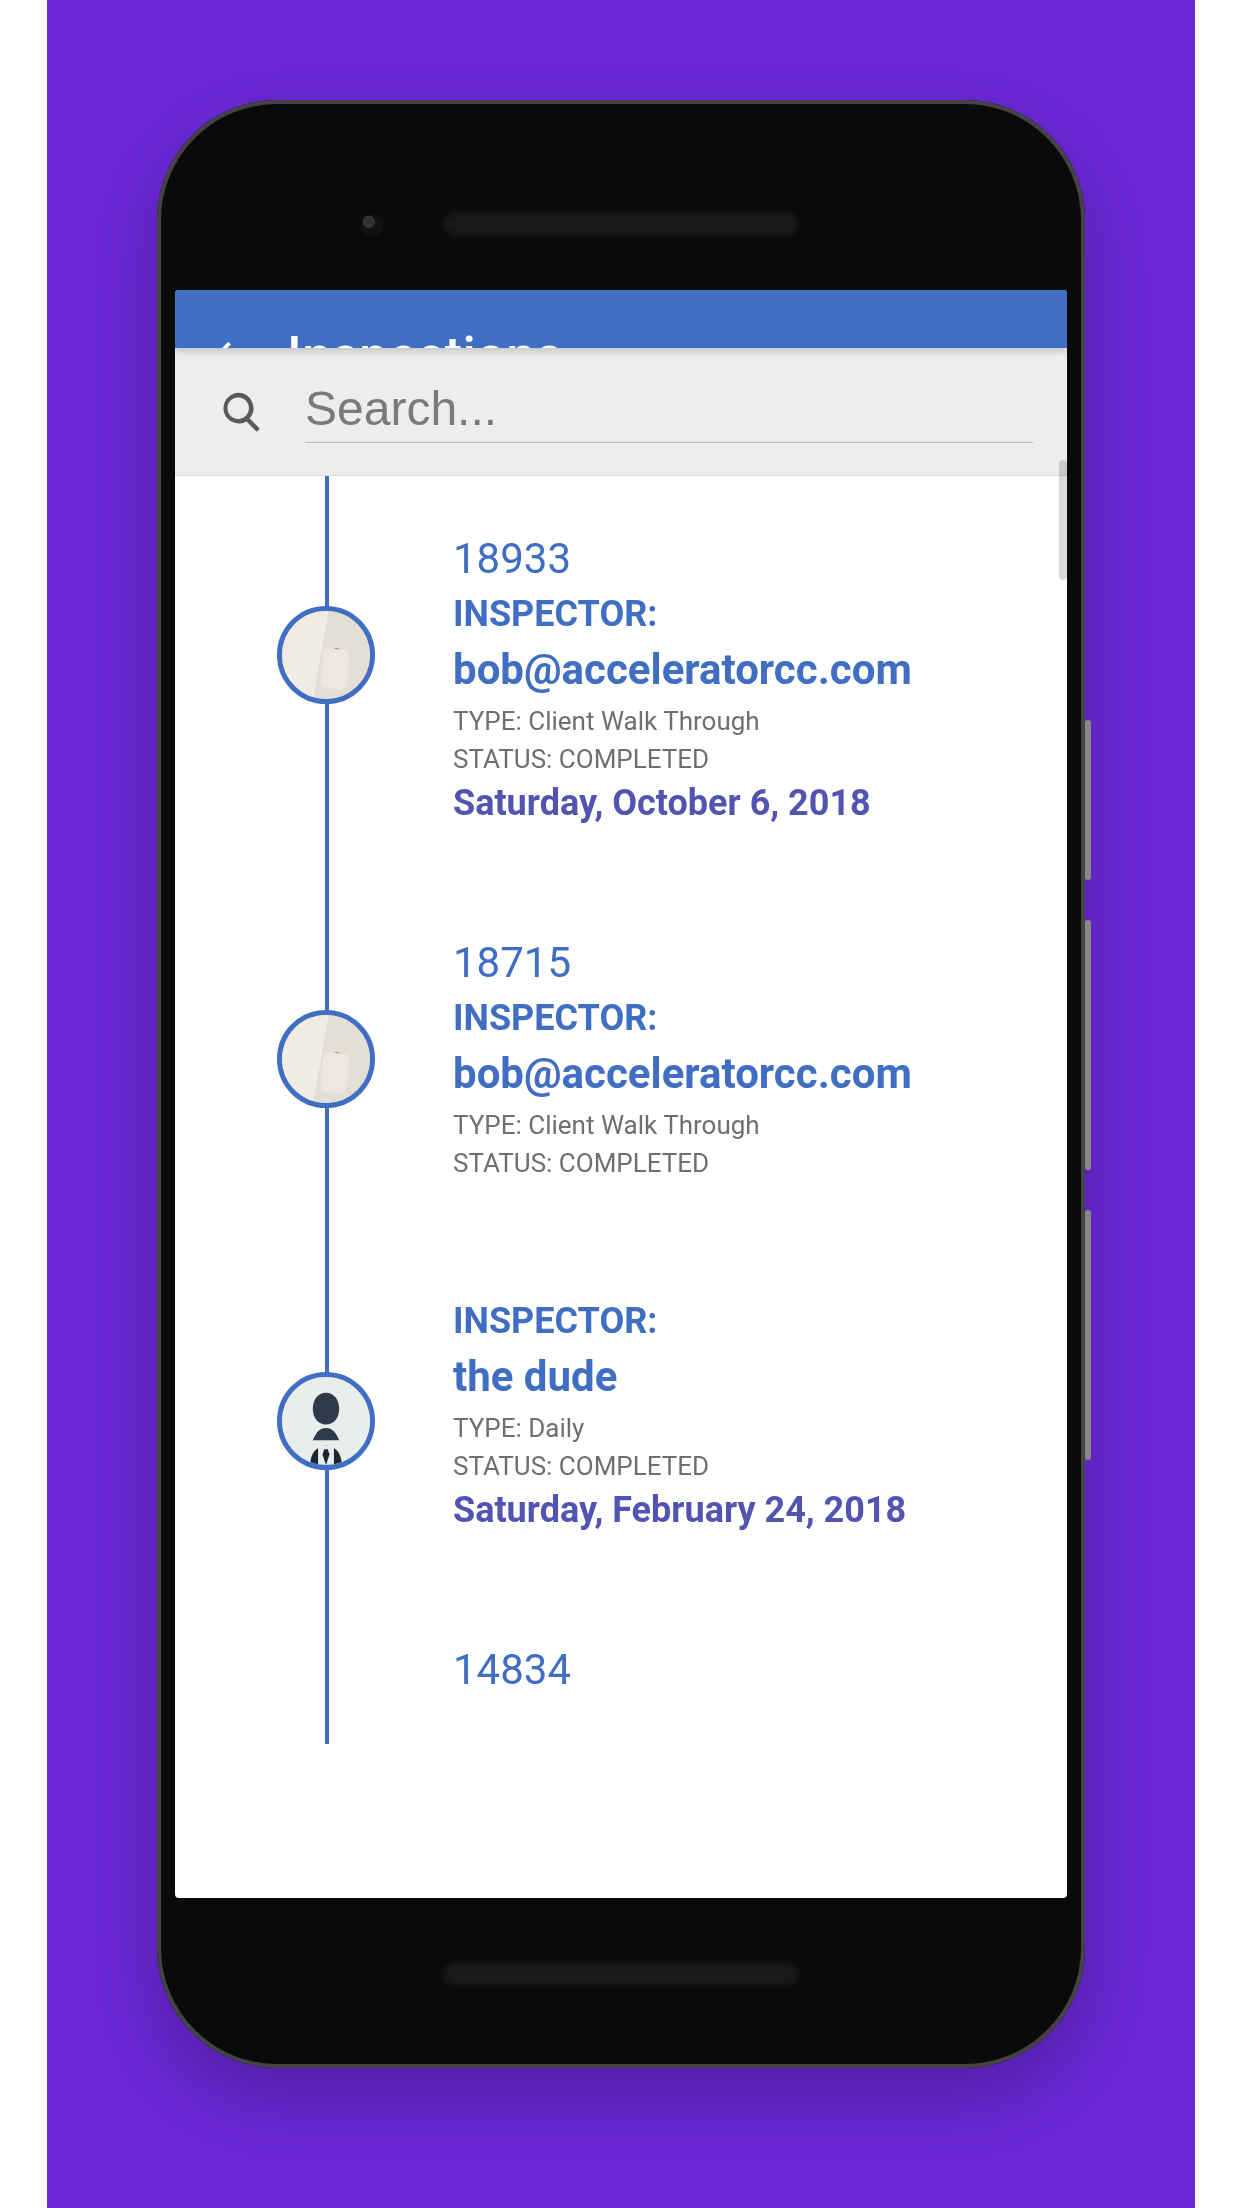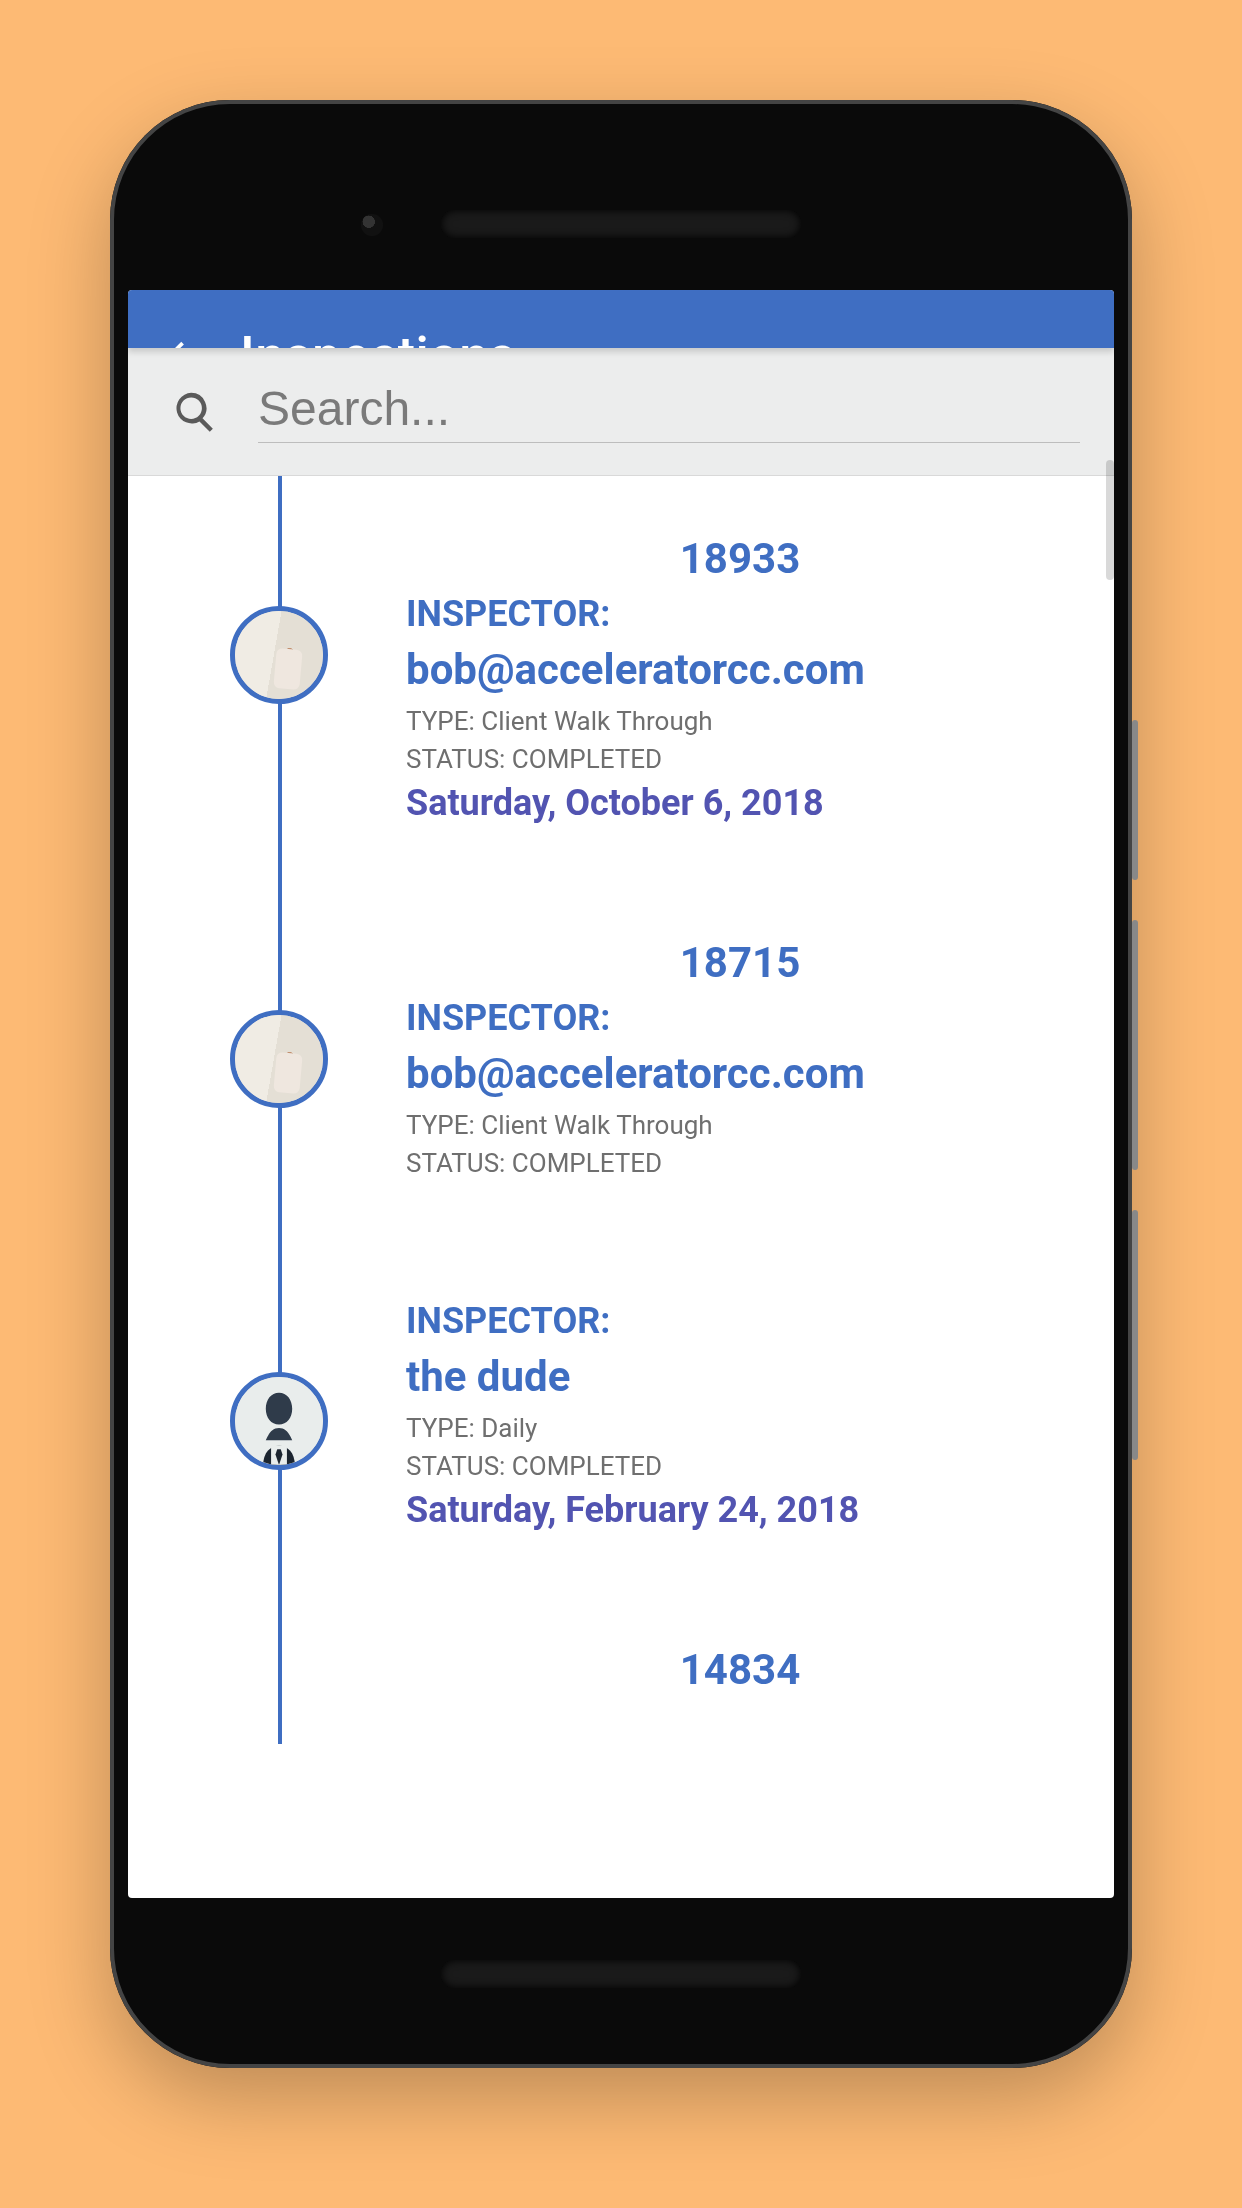--- a/index.html
+++ b/index.html
@@ -7,23 +7,23 @@
   body {
     font-family: "Roboto", "Helvetica Neue", Arial, sans-serif;
     background: #ffffff;
     display: flex;
     align-items: center;
     justify-content: center;
   }
 
   
   .stage {
-    width: 1242px;
+    width: 1148px;
     height: 2208px;
-    background: #fdba74;
+    background: #6d28d9;
     position: relative;
     padding: 100px 110px 140px 110px;
   }
   .phone {
     width: 100%;
     height: 100%;
     background: #0a0a0a;
     border-radius: 120px;
     box-shadow: 0 30px 80px rgba(0,0,0,.25), inset 0 0 0 4px #444;
     position: relative;
@@ -171,23 +171,22 @@
     width: 26px; height: 40px;
     background: #efe7df;
     border-radius: 6px;
     transform: translate(-4px,-6px) rotate(5deg);
   }
   .avatar.silhouette svg { width: 100%; height: 100%; }
 
   .row-id {
     color: #3f6ec2;
     font-size: 42px;
-    font-weight: 700;
+    font-weight: 400;
     margin-bottom: 10px;
-    text-align: center;
   }
   .row-inspector-label {
     color: #3f6ec2;
     font-size: 36px;
     font-weight: 700;
     margin-bottom: 10px;
   }
   .row-inspector-value {
     color: #3f6ec2;
     font-size: 42px;

